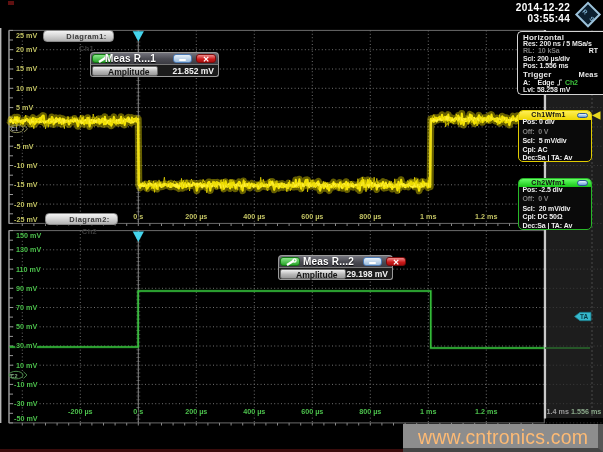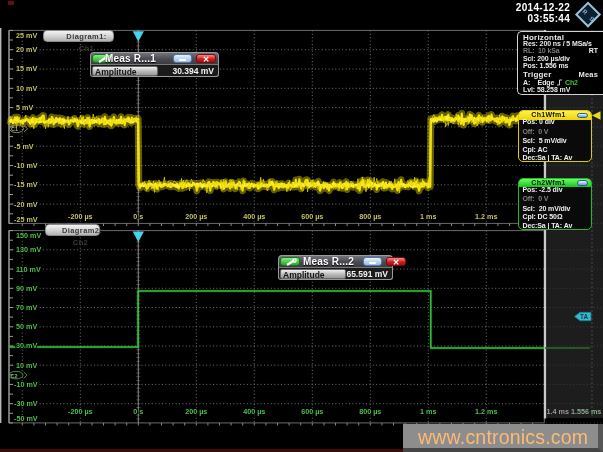--- a/index.html
+++ b/index.html
@@ -20,21 +20,21 @@
 .mbtn-m { position:absolute; top:1.5px; width:19px; height:9.5px;
   background:linear-gradient(#e8f2fc,#9cbcdc); border:1px solid #4a7ab5; border-radius:3px; }
 .mbtn-m::after { content:""; position:absolute; left:5px; right:5px; bottom:1.5px; height:2px; background:#fff; border-radius:1px; }
 .mbtn-x { position:absolute; top:1.5px; width:20px; height:9.5px; text-align:center;
   background:linear-gradient(#f08a8a,#cc1a1a 60%,#a80f0f); border:1px solid #7a0a0a; border-radius:3px;
   color:#fff; font-size:8px; font-weight:bold; line-height:9px; }
 .mrow { position:absolute; left:0; right:0; top:12px; height:13px; background:#1b1b1b;
   border:1px solid #9a9a9a; border-top:1px solid #777; border-radius:0 0 3px 3px; }
 .mlab { position:absolute; left:1px; top:1px; width:66px; height:10px;
   background:linear-gradient(#f0f0f0,#b8b8b8 55%,#9a9a9a); border:1px solid #666; border-radius:2px;
-  font-size:8.5px; font-weight:bold; color:#151515; line-height:10px; padding-left:2px; }
+  font-size:8.5px; font-weight:bold; color:#151515; line-height:10px; padding-left:15px; }
 .mval { position:absolute; right:4px; top:1px; font-size:8.5px; font-weight:bold; color:#f2f2f2; line-height:10px; }
 .panel { position:absolute; left:517px; top:31px; width:86px; height:63.5px; background:#000;
   border:1px solid #d4d4d4; border-right:none; border-radius:5px 0 0 5px; overflow:hidden; }
 .prow { position:absolute; left:5px; right:2px; font-size:7px; font-weight:bold; color:#e8e8e8;
   white-space:nowrap; letter-spacing:-0.1px; }
 .chbox { position:absolute; left:517.5px; width:74px; height:52px; background:#0a0a0a;
   border-radius:5px; overflow:hidden; }
 .chhead { position:absolute; left:0; top:0; right:0; height:8.5px; font-size:7px; font-weight:bold;
   color:#111; text-align:center; line-height:8.5px; letter-spacing:0.3px; }
 .chicon { position:absolute; right:3px; top:1.5px; width:11px; height:5.5px; border-radius:3px;
@@ -417,21 +417,21 @@
 <text x="589.5" y="20.5" font-size="6" font-weight="bold" fill="#86b8d8" transform="rotate(42 591 19)">S</text>
 </g>
 </svg>
 
 <div class="abs" style="left:8px;top:1px;width:6px;height:4px;background:#5f1010;"></div>
 
 <div class="abs" style="left:504px;top:3px;width:66px;text-align:right;color:#fff;
   font-size:10px;font-weight:bold;line-height:10.5px;letter-spacing:0.3px;">2014-12-22<br>03:55:44</div>
 
 <div class="tab" style="left:43px;top:30px;width:71px;">Diagram1: Ch1</div>
-<div class="tab" style="left:45px;top:224px;width:55px;">Diagram2: Ch2</div>
+<div class="tab" style="left:45px;top:213px;width:73px;">Diagram2: Ch2</div>
 
 <div class="panel">
   <div class="prow" style="top:0.5px;font-size:8px;letter-spacing:0.2px;">Horizontal</div>
   <div class="prow" style="top:7.5px;">Res:&nbsp;200 ns / 5 MSa/s</div>
   <div class="prow" style="top:15px;color:#7a7a7a;">RL:&nbsp;&nbsp;10 kSa<span style="position:absolute;right:3px;color:#f0f0f0;">RT</span></div>
   <div class="prow" style="top:22.5px;">Scl:&nbsp;200 µs/div</div>
   <div class="prow" style="top:30px;">Pos:&nbsp;1.556 ms</div>
   <div class="prow" style="top:38px;font-size:8px;letter-spacing:0.2px;">Trigger<span style="position:absolute;right:3px;font-size:7.5px;">Meas</span></div>
   <div class="prow" style="top:46.5px;">A:&nbsp;&nbsp;&nbsp;&nbsp;Edge&nbsp;<svg width="7" height="7" style="vertical-align:-1px">
         <path d="M1,6 L3.5,6 L3.5,1 L6,1" stroke="#ccc" stroke-width="1" fill="none"></path>
@@ -465,38 +465,38 @@
       <svg width="20" height="9" style="position:absolute;left:0;top:0;">
         <path d="M6,7 L13,2.5" stroke="#fff" stroke-width="2.2" fill="none"></path>
         <circle cx="13.5" cy="2.5" r="1.6" fill="none" stroke="#fff" stroke-width="1.2"></circle>
       </svg>
     </div>
   <div class="mtext" style="left:7px;padding-left:8px;">Meas R...1</div>
   <div class="mbtn-m" style="left:83px;"></div>
   <div class="mbtn-x" style="left:106px;">✕</div>
   <div class="mrow">
     <div class="mlab">Amplitude</div>
-    <div class="mval">30.394 mV</div>
+    <div class="mval">21.852 mV</div>
   </div>
 </div>
 
 <div class="mwin" style="left:278px;top:255px;width:115px;height:25px;">
   <div class="mtitle"></div>
   <div class="mbtn-g">
       <svg width="20" height="9" style="position:absolute;left:0;top:0;">
         <path d="M6,7 L13,2.5" stroke="#fff" stroke-width="2.2" fill="none"></path>
         <circle cx="13.5" cy="2.5" r="1.6" fill="none" stroke="#fff" stroke-width="1.2"></circle>
       </svg>
     </div>
   <div class="mtext" style="left:25px;">Meas R...2</div>
   <div class="mbtn-m" style="left:85px;"></div>
   <div class="mbtn-x" style="left:108px;">✕</div>
   <div class="mrow">
     <div class="mlab">Amplitude</div>
-    <div class="mval">65.591 mV</div>
+    <div class="mval">29.198 mV</div>
   </div>
 </div>
 
 <div class="abs" style="left:0;top:449px;width:403px;height:2.5px;background:#3a0c0c;"></div>
 
 <div class="abs" style="left:403px;top:424px;width:200px;height:28px;background:#8d8d8d;
   border-right:5px solid #565656;border-bottom:4px solid #454545;"></div>
 <div class="abs" style="left:418px;top:426px;font-size:19.5px;color:#fdba74;letter-spacing:0.2px;">www.cntronics.com</div>
 
 </body></html>

